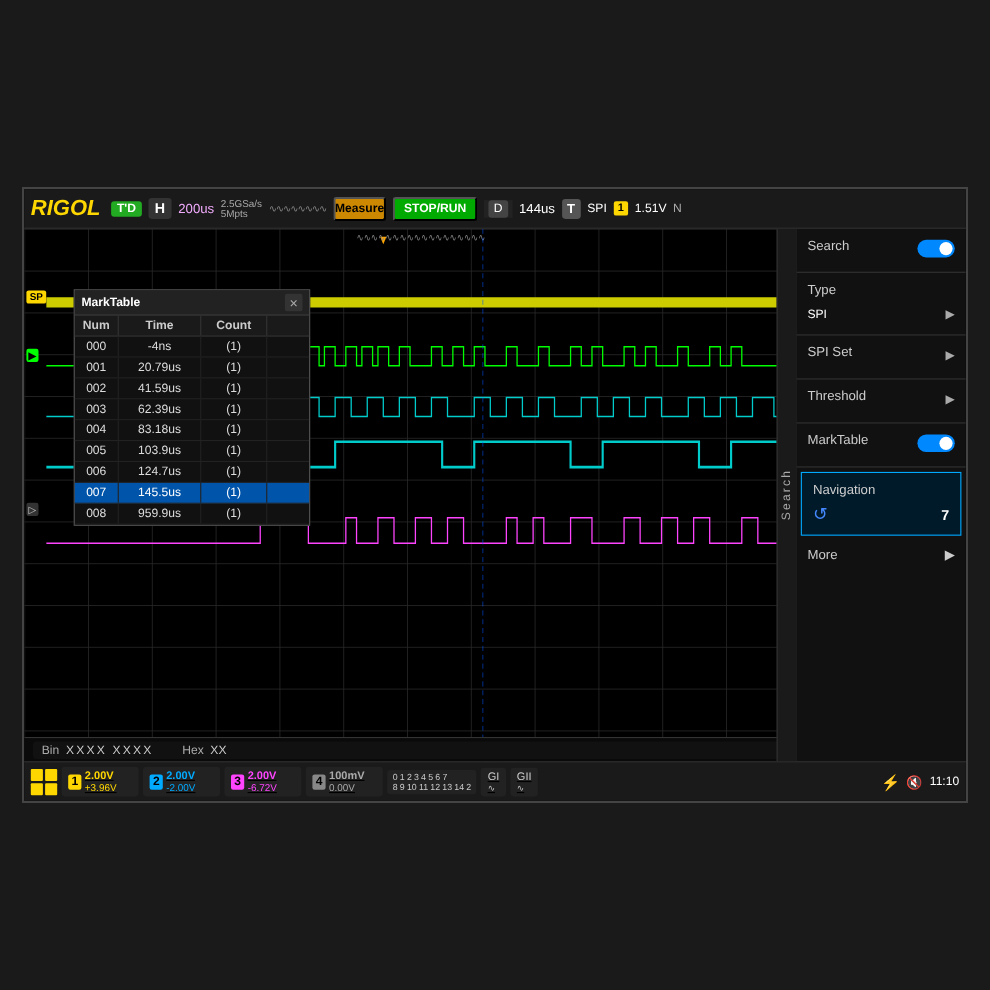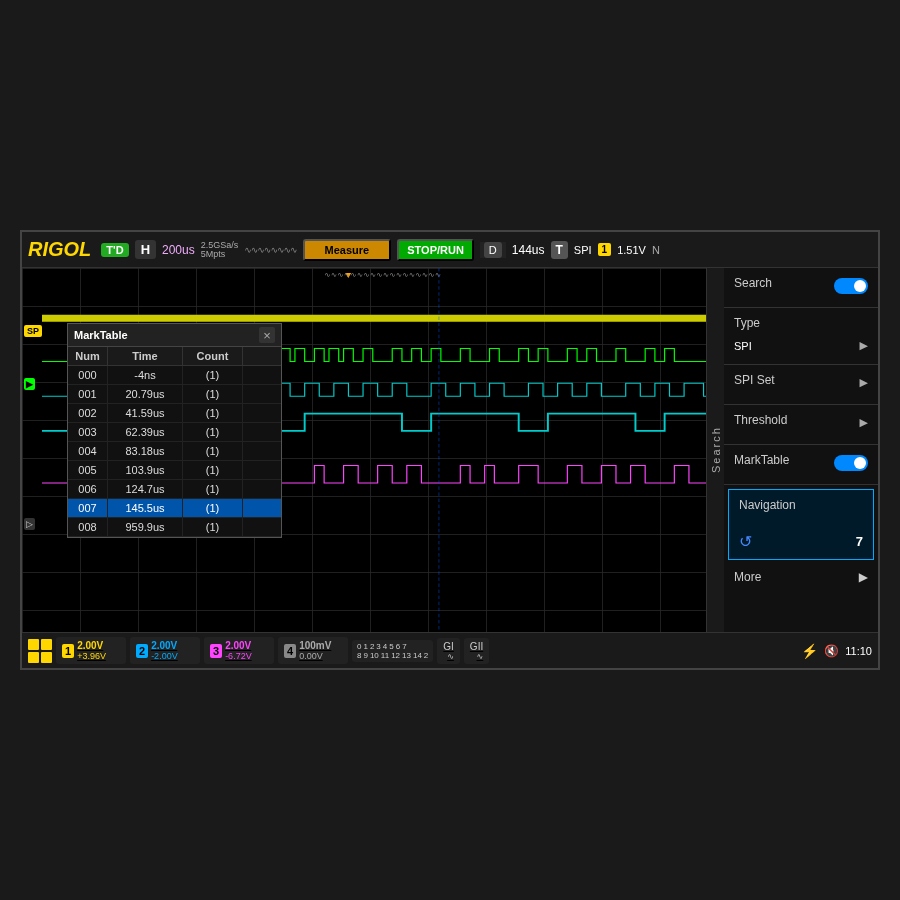--- a/index.html
+++ b/index.html
@@ -7,21 +7,21 @@
       width: 900px;
       height: 900px;
       background: #1a1a1a;
       display: flex;
       align-items: center;
       justify-content: center;
       font-family: Arial, sans-serif;
     }
     .oscilloscope {
       width: 860px;
-      height: 440px;
+      height: 560px;
       background: #000;
       border: 2px solid #444;
       position: relative;
       display: flex;
       flex-direction: column;
     }
     
     .top-bar {
       height: 36px;
       background: #1a1a1a;
@@ -64,21 +64,21 @@
       font-size: 9px;
       line-height: 1;
       display: flex;
       flex-direction: column;
     }
     .measure-btn {
       background: #cc8800;
       color: #000;
       font-size: 11px;
       font-weight: bold;
-      padding: 3px 20px;
+      padding: 3px 0;
       border-radius: 3px;
       cursor: pointer;
     }
     .stop-run-btn {
       background: #00aa00;
       color: #fff;
       font-size: 11px;
       font-weight: bold;
       padding: 3px 8px;
       border-radius: 3px;
@@ -278,21 +278,21 @@
     }
     .nav-section {
       padding: 8px 10px;
       border: 1px solid #00aaff;
       margin: 4px;
       background: #001a2a;
     }
     .nav-label {
       color: #ccc;
       font-size: 12px;
-      margin-bottom: 20px;
+      margin-bottom: 6px;
     }
     .nav-row {
       display: flex;
       align-items: center;
       justify-content: space-between;
     }
     .nav-icon {
       color: #4488ff;
       font-size: 16px;
       cursor: pointer;
@@ -420,21 +420,21 @@
       font-size: 8px;
       display: flex;
       gap: 2px;
     }
     .gi-indicator {
       background: #222;
       padding: 3px 6px;
       border-radius: 3px;
       display: flex;
       flex-direction: column;
-      align-items: flex-end;
+      align-items: flex-start;
       text-decoration: underline;
     }
     .gi-label {
       color: #ccc;
       font-size: 10px;
     }
     .gi-wave {
       color: #ccc;
       font-size: 8px;
     }
@@ -580,20 +580,28 @@
       <div class="mark-cell">(1)</div>
     </div>
             <div class="mark-row">
       <div class="mark-cell">008</div>
       <div class="mark-cell">959.9us</div>
       <div class="mark-cell">(1)</div>
     </div>
           </div>
       </div>
 
+      <div class="bottom-bar" style="position:absolute;bottom:0;left:0;right:0;height:22px;">
+        <div class="bin-section">
+          <span class="bin-label">Bin</span>
+          <span class="bin-value">XXXX XXXX</span>
+          <span class="hex-label" style="margin-left:20px;">Hex</span>
+          <span class="hex-value">XX</span>
+        </div>
+      </div>
     </div>
 
     <div class="side-panel">
       <div class="side-search-vertical">Search</div>
 
       <div class="panel-section">
         <div class="panel-row">
           <span class="panel-label">Search</span>
           <div class="toggle"></div>
         </div>

